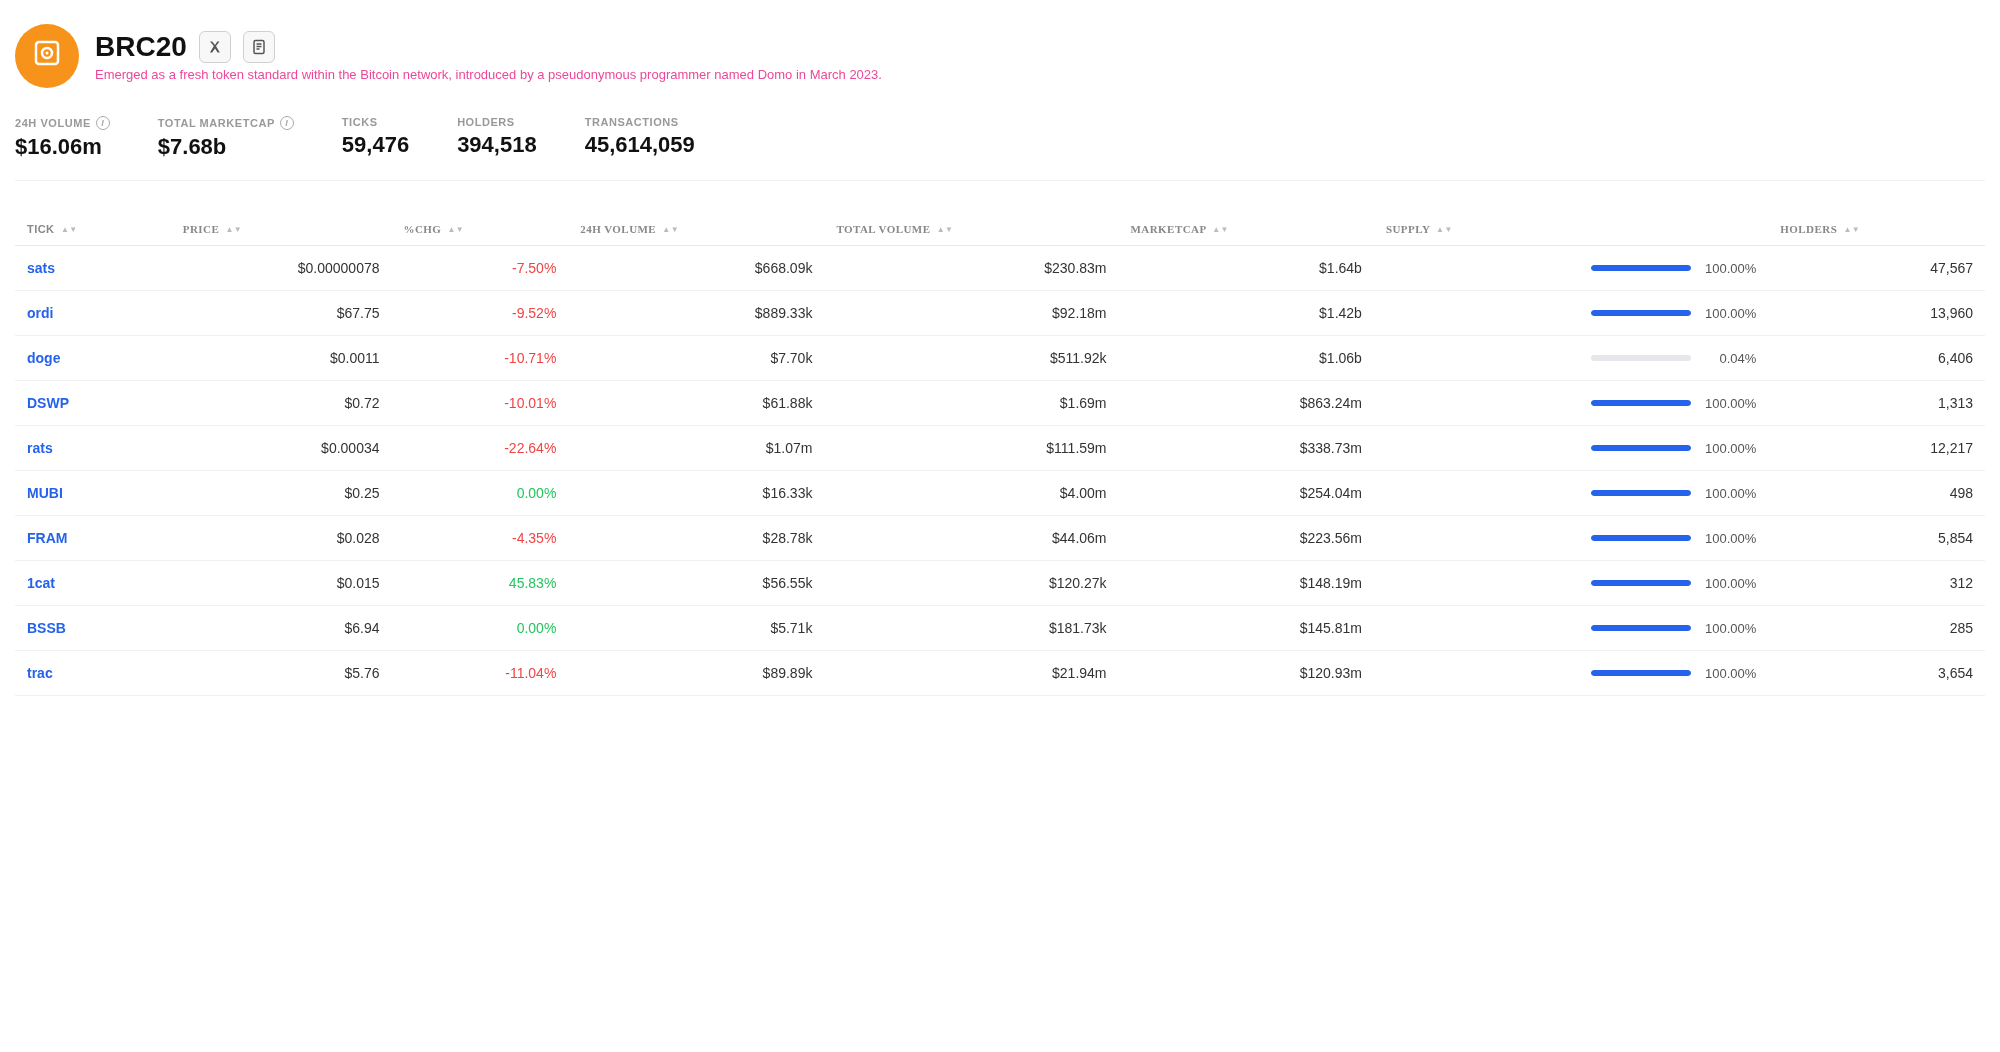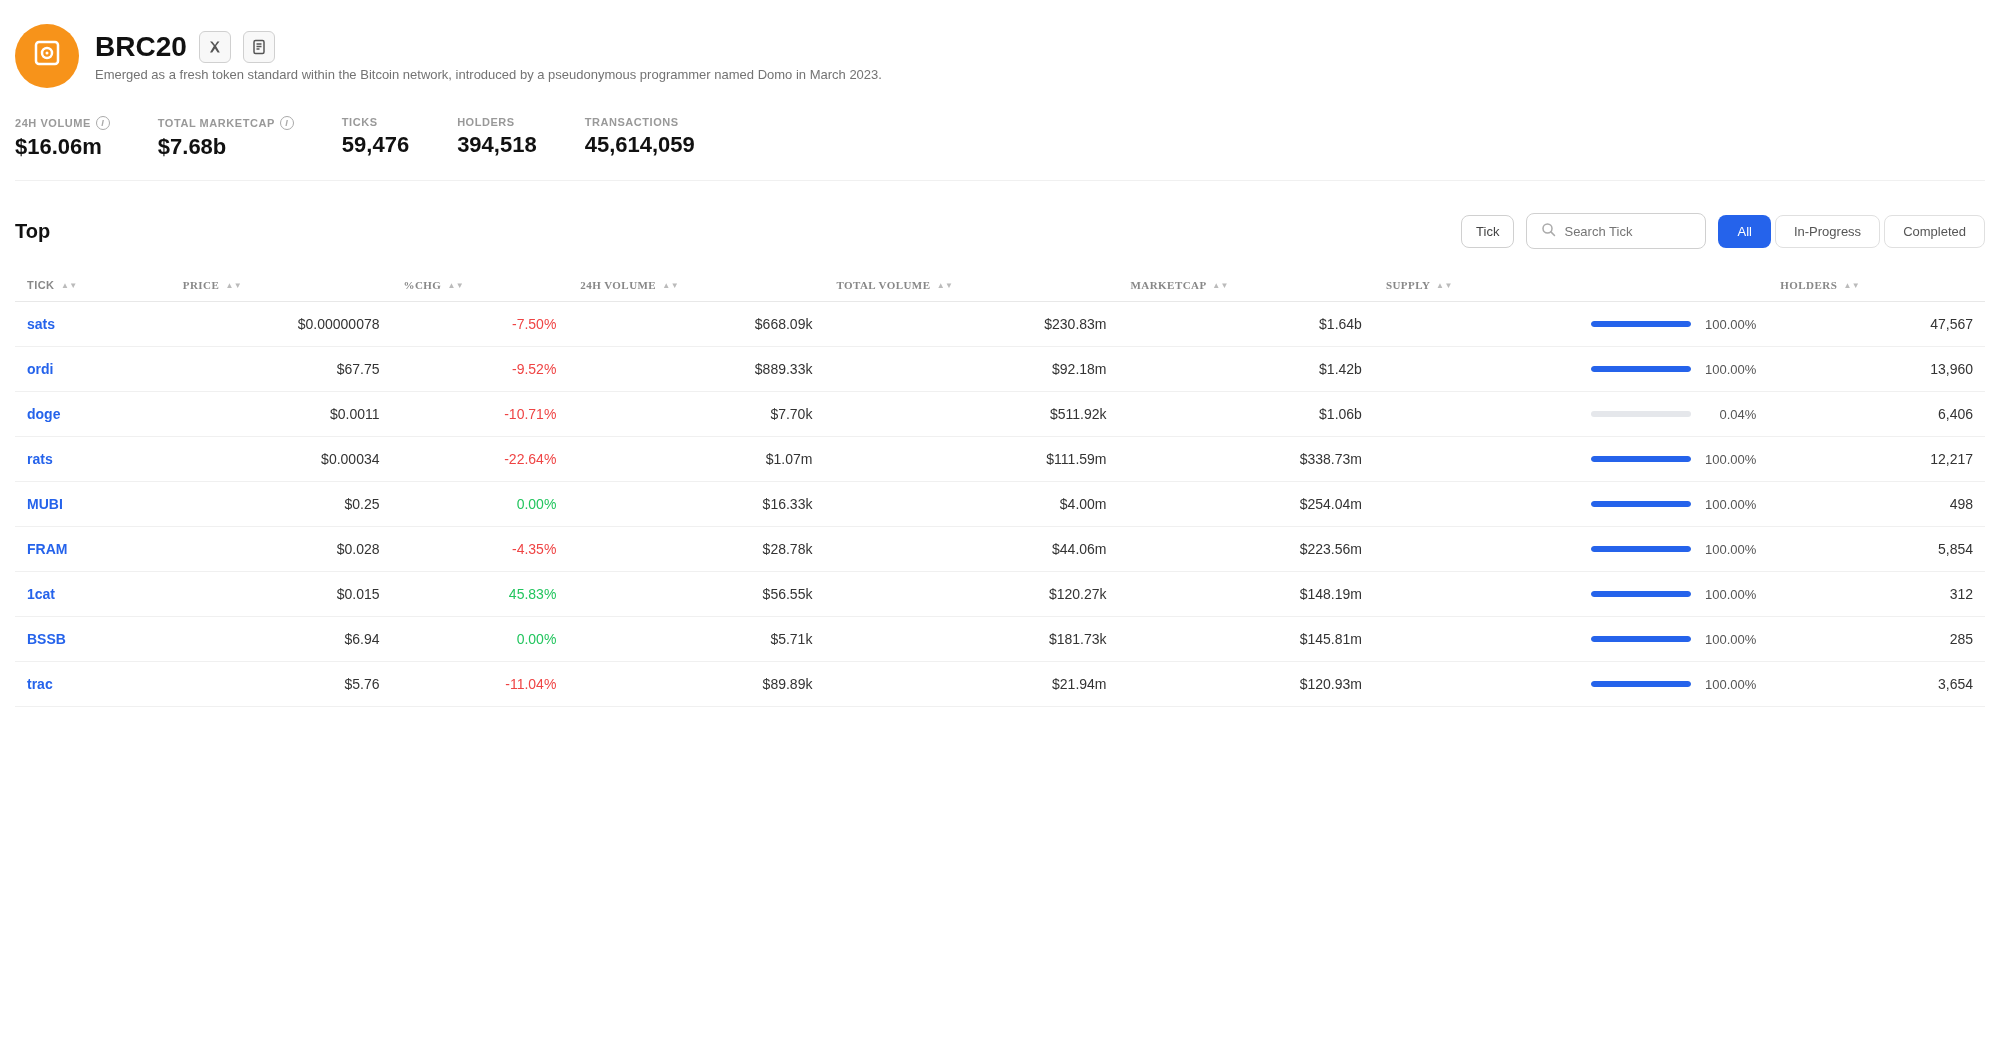--- a/index.html
+++ b/index.html
@@ -53,21 +53,21 @@
       border-radius: 6px;
       background: #f8f8f8;
       display: flex;
       align-items: center;
       justify-content: center;
       cursor: pointer;
       font-size: 15px;
       color: #555;
     }
     .header-subtitle {
-      color: #737373;
+      color: #ec4899;
       font-size: 13px;
     }
     
     .stats-row {
       display: flex;
       gap: 48px;
       margin-bottom: 32px;
       padding-bottom: 20px;
       border-bottom: 1px solid #f0f0f0;
     }
@@ -308,40 +308,20 @@
     </div>
       <div class="stat-item">
       <div class="stat-label">
         TRANSACTIONS
         
       </div>
       <div class="stat-value">45,614,059</div>
     </div>
     </div>
 
-  <div class="top-header">
-    <span class="top-title">Top</span>
-    <div class="top-controls">
-      <div class="tick-label-box">Tick</div>
-      <div class="search-box">
-        <span class="search-icon-svg">
-          <svg width="15" height="15" viewBox="0 0 15 15" fill="none">
-            <circle cx="6.5" cy="6.5" r="4.5" stroke="#aaa" stroke-width="1.5"></circle>
-            <line x1="9.9" y1="9.9" x2="13.5" y2="13.5" stroke="#aaa" stroke-width="1.5" stroke-linecap="round"></line>
-          </svg>
-        </span>
-        <input class="search-input" type="text" placeholder="Search Tick" style="">
-      </div>
-      <div class="filter-tabs">
-      <div class="filter-tab active">All</div>
-          <div class="filter-tab">In-Progress</div>
-          <div class="filter-tab">Completed</div>
-        </div>
-    </div>
-  </div>
 
   <table class="data-table">
     <thead>
       <tr>
         <th>TICK <span class="sort-arrows">▲▼</span></th>
         <th class="th-right">PRICE <span class="sort-arrows">▲▼</span></th>
         <th class="th-right">%CHG <span class="sort-arrows">▲▼</span></th>
         <th class="th-right">24H VOLUME <span class="sort-arrows">▲▼</span></th>
         <th class="th-right">TOTAL VOLUME <span class="sort-arrows">▲▼</span></th>
         <th class="th-right">MARKETCAP <span class="sort-arrows">▲▼</span></th>
@@ -395,20 +375,37 @@
         <div class="supply-bar-wrap">
           <div class="supply-bar-bg">
             <div class="supply-bar-fill" style="width:0.04%"></div>
           </div>
           <span class="supply-pct">0.04%</span>
         </div>
       </td>
       <td class="holders-cell">6,406</td>
     </tr>
         <tr>
+      <td><a class="tick-link">DSWP</a></td>
+      <td class="price-cell">$0.72</td>
+      <td class="chg-negative">-10.01%</td>
+      <td class="vol-cell">$61.88k</td>
+      <td class="vol-cell">$1.69m</td>
+      <td class="mcap-cell">$863.24m</td>
+      <td class="supply-cell">
+        <div class="supply-bar-wrap">
+          <div class="supply-bar-bg">
+            <div class="supply-bar-fill" style="width:100%"></div>
+          </div>
+          <span class="supply-pct">100.00%</span>
+        </div>
+      </td>
+      <td class="holders-cell">1,313</td>
+    </tr>
+        <tr>
       <td><a class="tick-link">rats</a></td>
       <td class="price-cell">$0.00034</td>
       <td class="chg-negative">-22.64%</td>
       <td class="vol-cell">$1.07m</td>
       <td class="vol-cell">$111.59m</td>
       <td class="mcap-cell">$338.73m</td>
       <td class="supply-cell">
         <div class="supply-bar-wrap">
           <div class="supply-bar-bg">
             <div class="supply-bar-fill" style="width:100%"></div>

